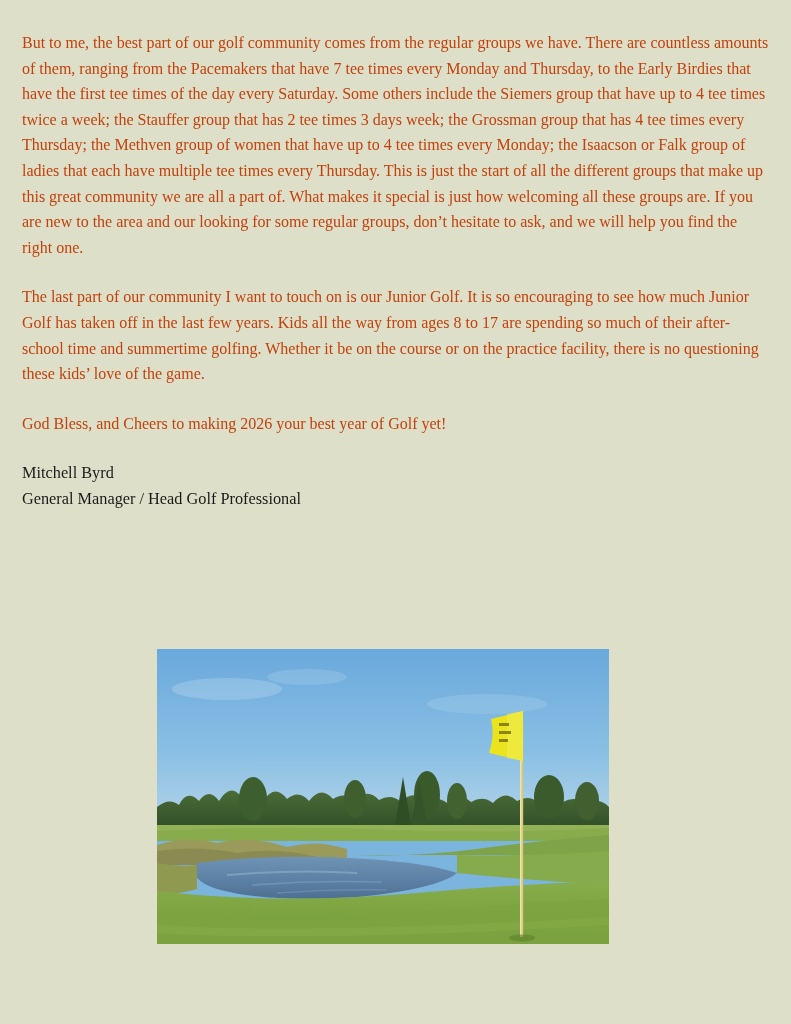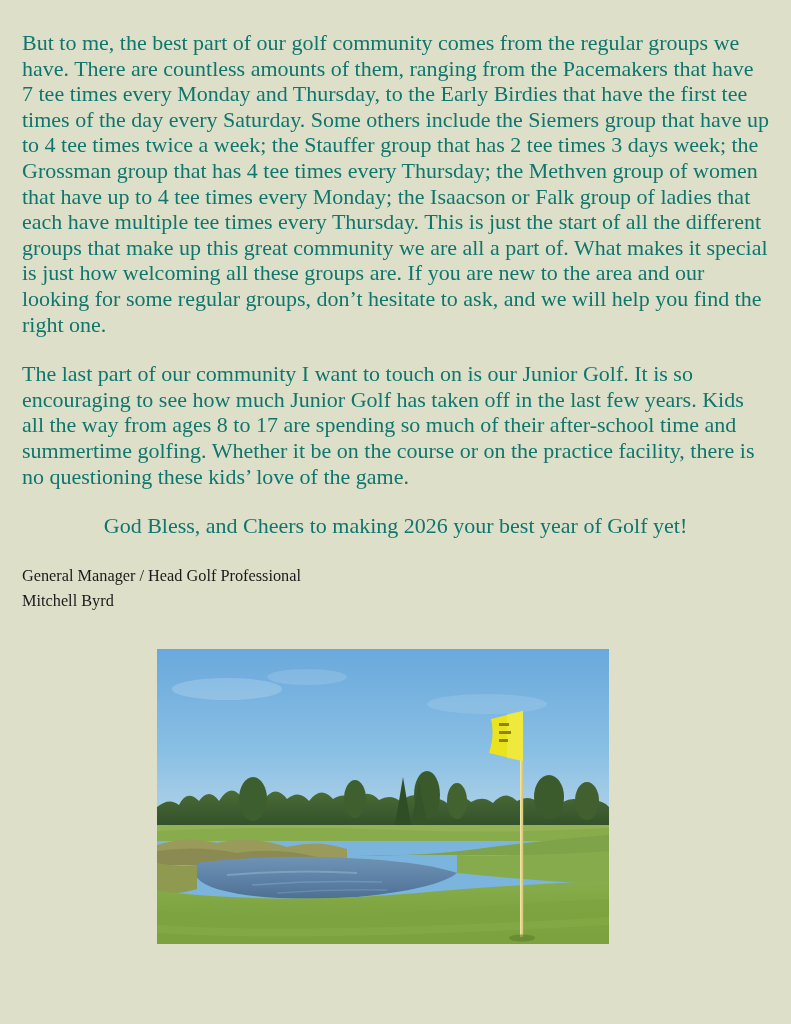--- a/index.html
+++ b/index.html
@@ -16,28 +16,27 @@
   }
   .page {
     position: relative;
     width: 791px;
     height: 1024px;
     box-sizing: border-box;
     padding: 30px 22px 0 22px;
   }
   .body-text p {
     margin: 0 0 24px 0;
-    font-size: 22px;
+    font-size: 16px;
     line-height: 25.6px;
     text-align: left;
-    color: #0f766e;
+    color: #c2410c;
   }
   .body-text p:last-child {
     margin-bottom: 0;
-    text-align: center;
   }
   .sig-block {
     margin-top: 24px;
     font-size: 16.3px;
     line-height: 25.6px;
   }
   .sig-line {
     display: block;
   }
   .photo-wrap {
@@ -64,22 +63,22 @@
 
 <div class="page">
 
   <div class="body-text">
     <p>But to me, the best part of our golf community comes from the regular groups we have. There are countless amounts of them, ranging from the Pacemakers that have 7 tee times every Monday and Thursday, to the Early Birdies that have the first tee times of the day every Saturday. Some others include the Siemers group that have up to 4 tee times twice a week; the Stauffer group that has 2 tee times 3 days week; the Grossman group that has 4 tee times every Thursday; the Methven group of women that have up to 4 tee times every Monday; the Isaacson or Falk group of ladies that each have multiple tee times every Thursday. This is just the start of all the different groups that make up this great community we are all a part of. What makes it special is just how welcoming all these groups are. If you are new to the area and our looking for some regular groups, don’t hesitate to ask, and we will help you find the right one.</p>
     <p>The last part of our community I want to touch on is our Junior Golf. It is so encouraging to see how much Junior Golf has taken off in the last few years. Kids all the way from ages 8 to 17 are spending so much of their after-school time and summertime golfing. Whether it be on the course or on the practice facility, there is no questioning these kids’ love of the game.</p>
     <p>God Bless, and Cheers to making 2026 your best year of Golf yet!</p>
   </div>
 
   <div class="sig-block">
+    <span class="sig-line">Mitchell Byrd</span>
     <span class="sig-line">General Manager / Head Golf Professional</span>
-    <span class="sig-line">Mitchell Byrd</span>
   </div>
 
   <div class="photo-wrap">
     <div class="photo">
       <svg width="452" height="295" viewBox="0 0 452 295" xmlns="http://www.w3.org/2000/svg" aria-hidden="true">
         <defs>
           <linearGradient id="skyGrad" x1="0" y1="0" x2="0" y2="1">
             <stop offset="0%" stop-color="#6aa9dc"></stop>
             <stop offset="55%" stop-color="#89bfe4"></stop>
             <stop offset="100%" stop-color="#b8d6e8"></stop>

